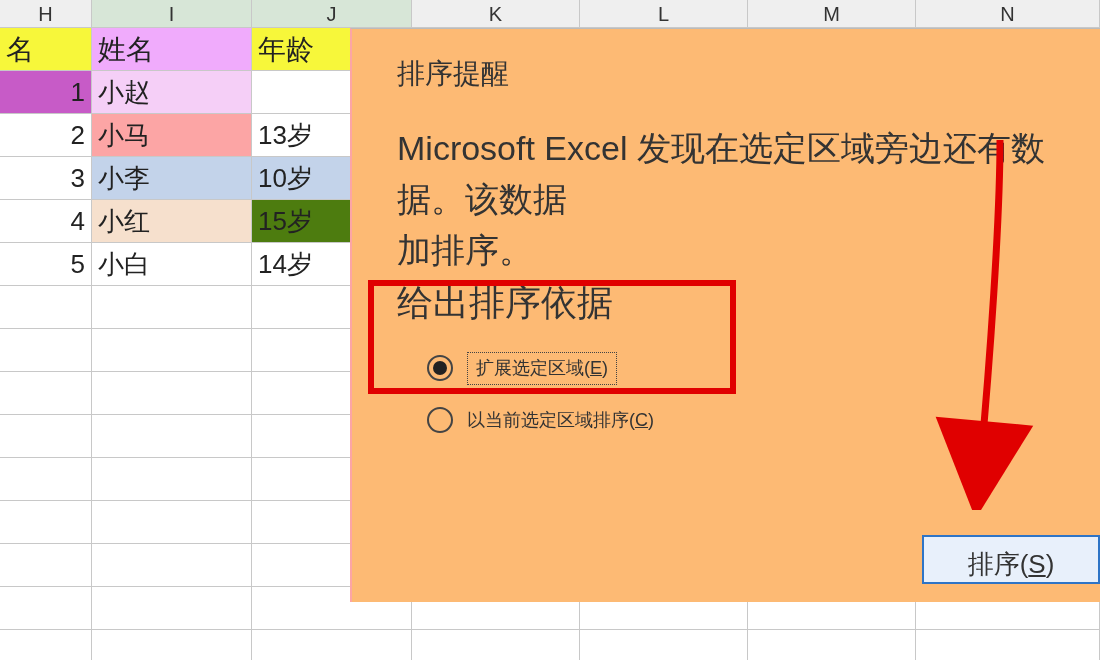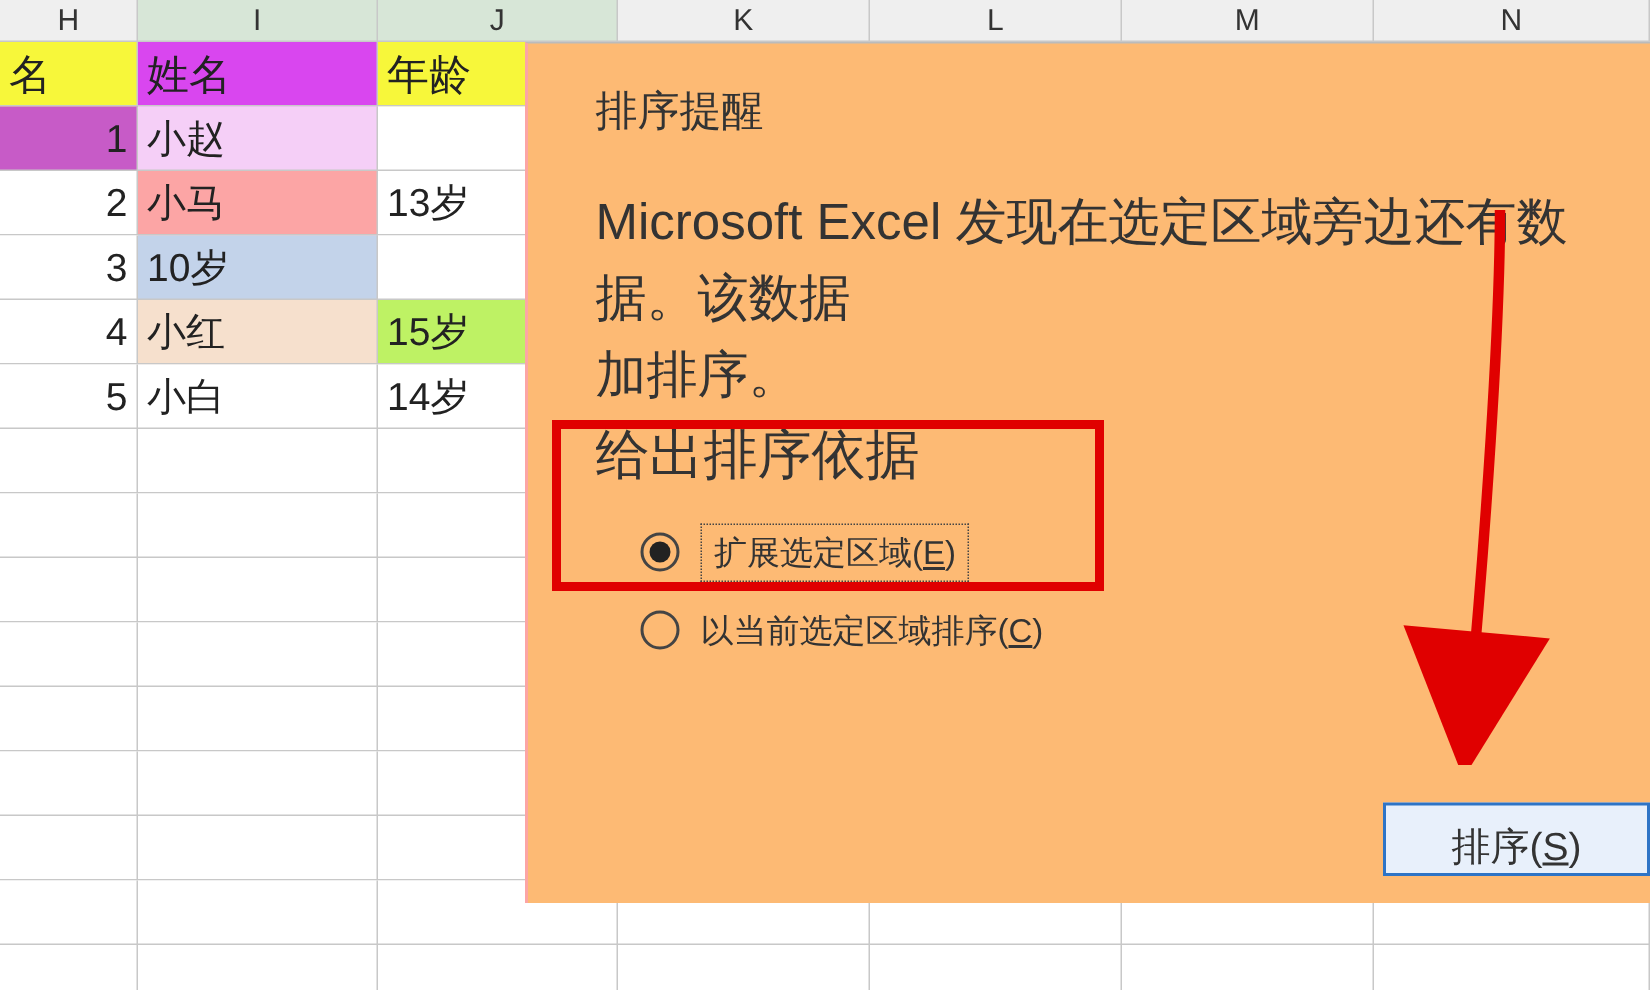--- a/index.html
+++ b/index.html
@@ -71,21 +71,21 @@
     color: #333;
     line-height: 1.5;
   }
   .dialog-title { font-size: 28px; margin-bottom: 28px; }
   .dialog-msg   { font-size: 34px; }
   .dialog-grplbl{ font-size: 36px; margin-bottom: 12px; }
 
   .radio-line {
     display: flex; align-items: center;
     margin-left: 30px; height: 52px;
-    font-size: 22px;
+    font-size: 18px;
   }
   .radio {
     width: 26px; height: 26px; border: 2.5px solid #444; border-radius: 50%;
     margin-right: 14px; display: inline-flex; align-items: center; justify-content: center;
   }
   .radio .dot { width: 14px; height: 14px; border-radius: 50%; background: #222; }
   .focus-rect {
     border: 1px dotted #444; padding: 2px 8px;
   }
   .underline-accel { text-decoration: underline; }
@@ -126,21 +126,21 @@
   <div class="col-header cK">K</div>
   <div class="col-header cL">L</div>
   <div class="col-header cM">M</div>
   <div class="col-header cN">N</div>
 </div>
 
 <div class="sheet">
 
   <div class="row">
     <div class="cell hdr cH" style="background:#f7f73a">名</div>
-    <div class="cell hdr cI" style="background:#d946ef">姓名</div>
+    <div class="cell hdr cI" style="background:#f0abfc">姓名</div>
     <div class="cell hdr cJ" style="background:#f7f73a">年龄</div>
     <div class="cell cK"></div>
     <div class="cell cL"></div>
     <div class="cell cM"></div>
     <div class="cell cN"></div>
   </div>
 
   <div id="data-rows">
       <div class="row">
         <div class="cell num cH" style="background:#c75bc7">1</div>
@@ -154,30 +154,31 @@
         <div class="cell num cH" style="background:#ffffff">2</div>
         <div class="cell cI" style="background:#fca5a5">小马</div>
         <div class="cell cJ" style="background:#ffffff">13岁</div>
         <div class="cell cK"></div>
         <div class="cell cL"></div>
         <div class="cell cM"></div>
         <div class="cell cN"></div>
       </div>
       <div class="row">
         <div class="cell num cH" style="background:#ffffff">3</div>
+        <div class="cell cI" style="background:#c3d3ea">小李</div>
         <div class="cell cJ" style="background:#c3d3ea">10岁</div>
         <div class="cell cK"></div>
         <div class="cell cL"></div>
         <div class="cell cM"></div>
         <div class="cell cN"></div>
       </div>
       <div class="row">
         <div class="cell num cH" style="background:#ffffff">4</div>
         <div class="cell cI" style="background:#f6e0cd">小红</div>
-        <div class="cell cJ" style="background:#bef264">15岁</div>
+        <div class="cell cJ" style="background:#4d7c0f">15岁</div>
         <div class="cell cK"></div>
         <div class="cell cL"></div>
         <div class="cell cM"></div>
         <div class="cell cN"></div>
       </div>
       <div class="row">
         <div class="cell num cH" style="background:#ffffff">5</div>
         <div class="cell cI" style="background:#ffffff">小白</div>
         <div class="cell cJ" style="background:#ffffff">14岁</div>
         <div class="cell cK"></div>

